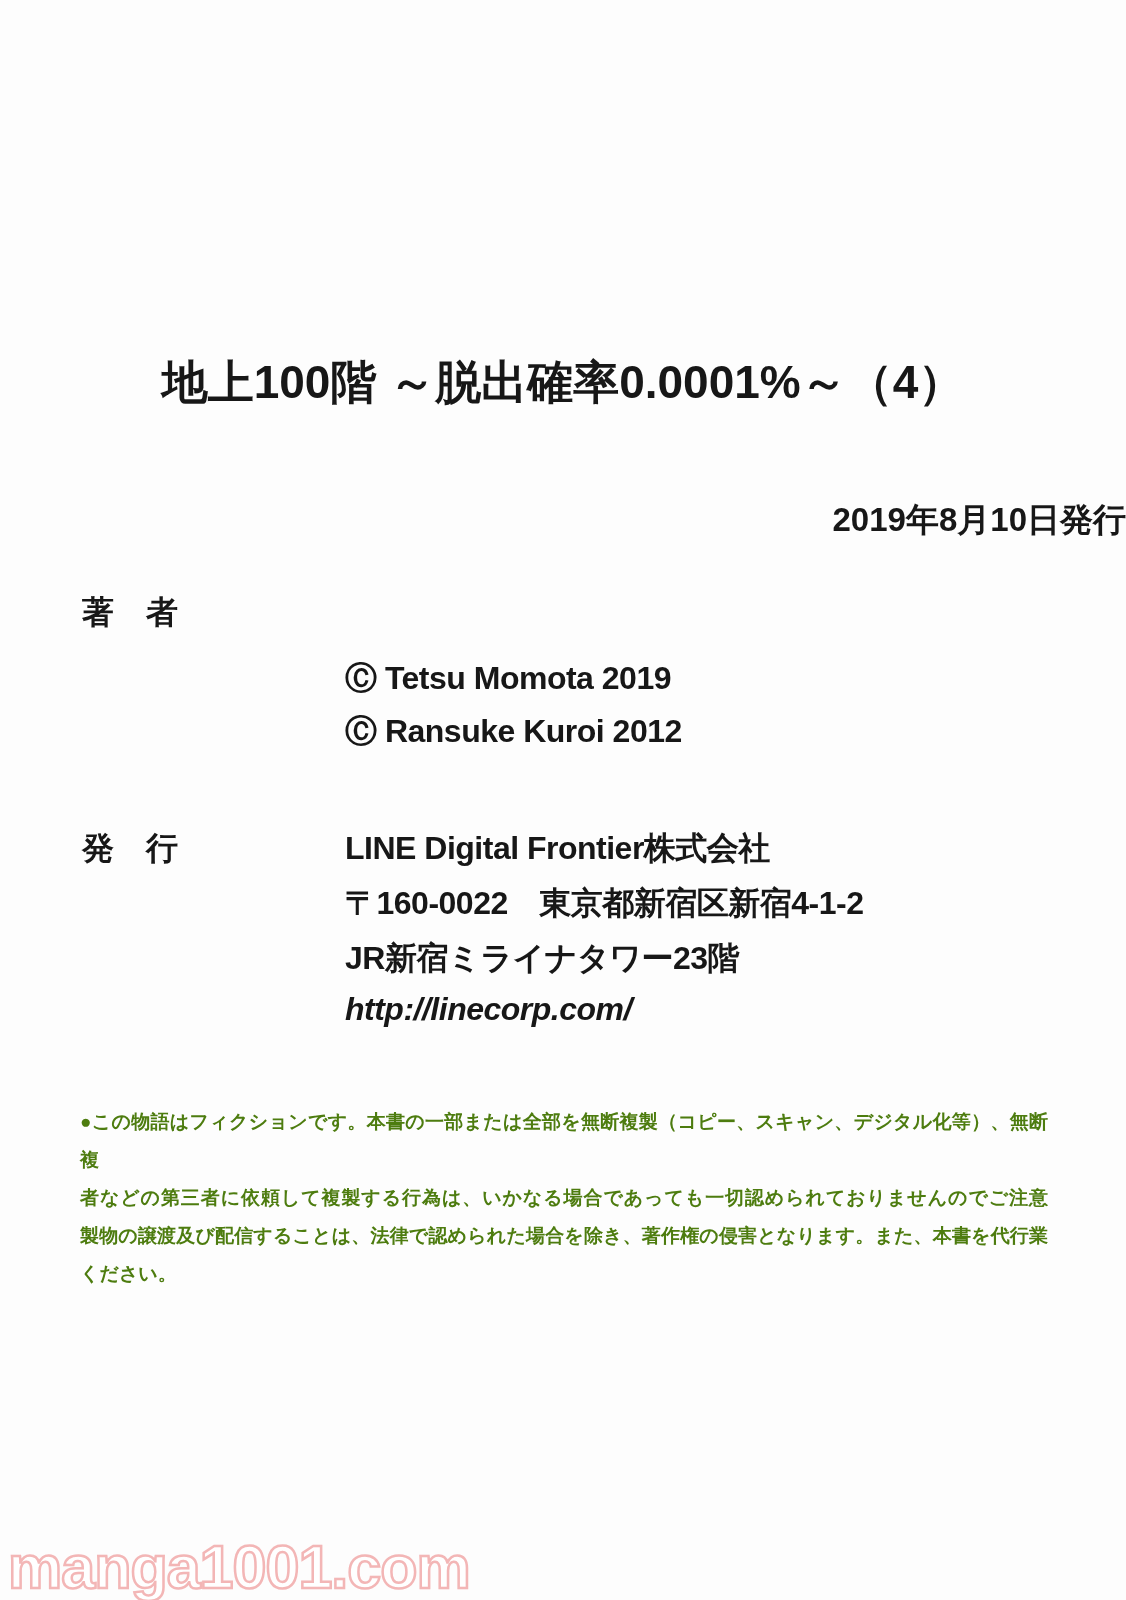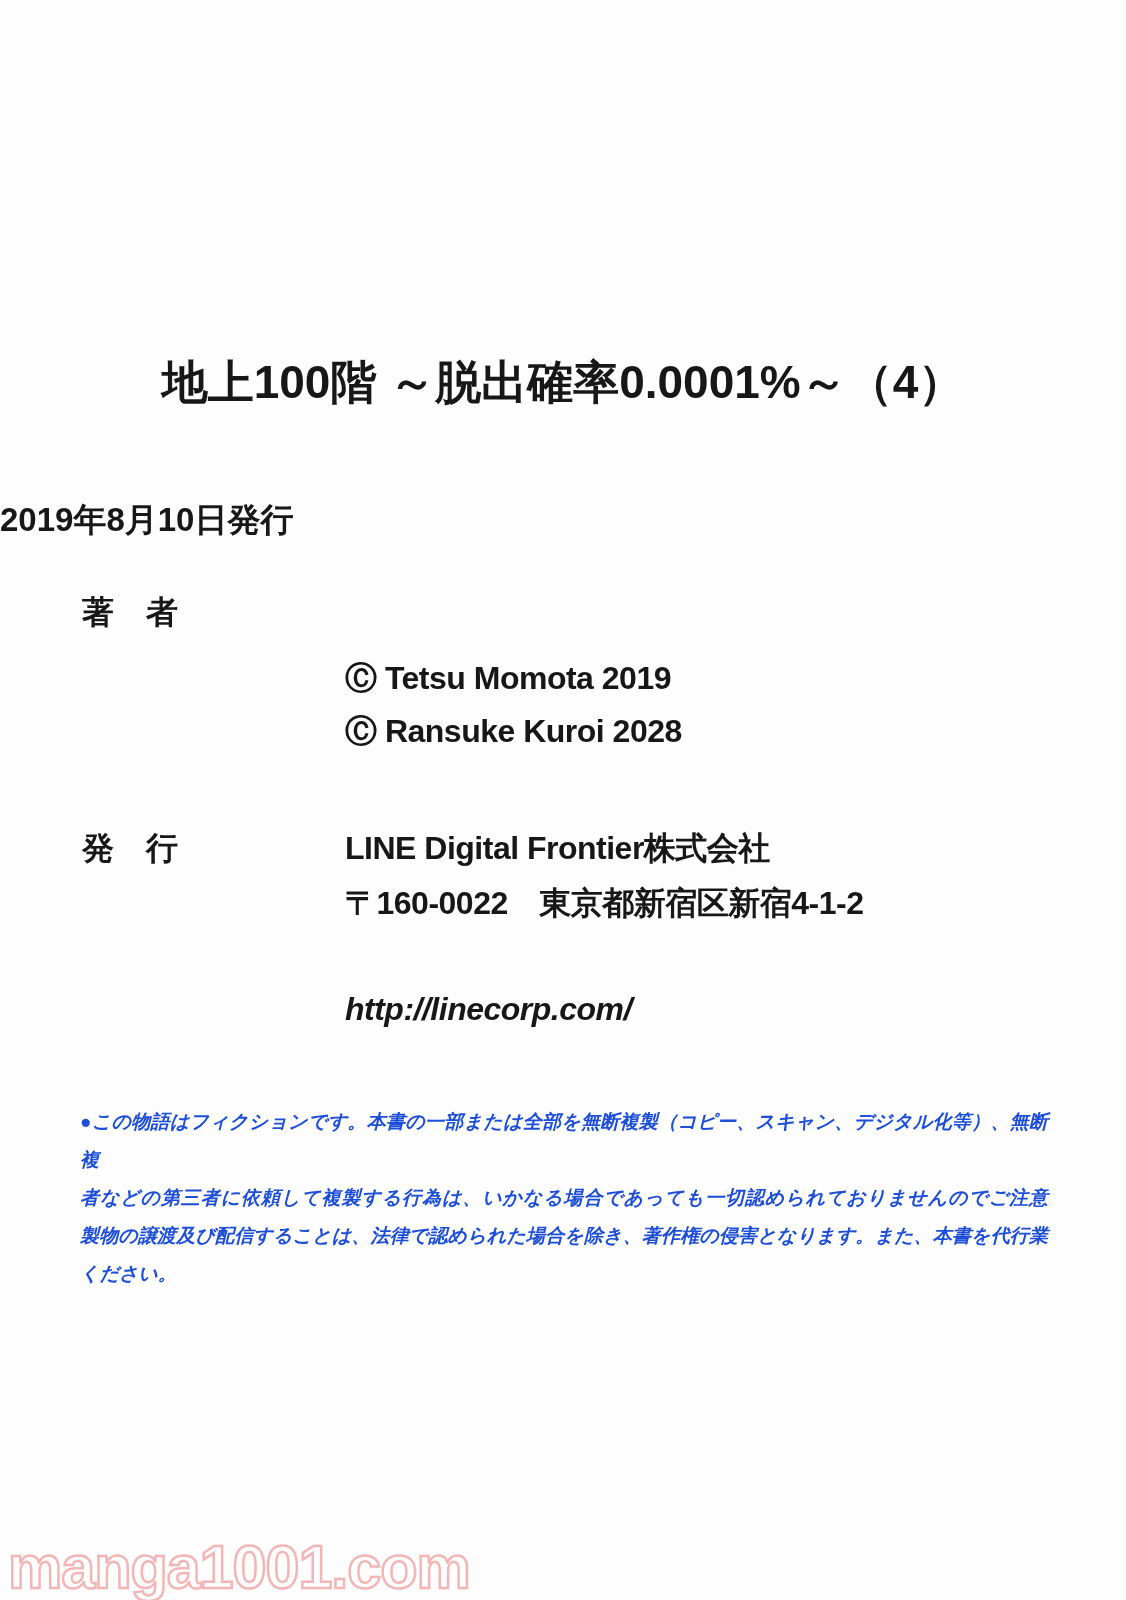--- a/index.html
+++ b/index.html
@@ -26,21 +26,21 @@
     font-size: 46px;
     font-weight: 800;
     letter-spacing: 0;
     white-space: nowrap;
   }
   .publish-date {
     position: absolute;
     top: 498px;
     left: 0;
     width: 100%;
-    text-align: left;
+    text-align: right;
     font-size: 33px;
     font-weight: 600;
     white-space: nowrap;
   }
   .col-label {
     position: absolute;
     left: 82px;
     font-size: 32px;
     font-weight: 600;
     white-space: nowrap;
@@ -63,22 +63,21 @@
   .pos-pub-building   { top: 937px; }
   .pos-pub-url        { top: 991px; font-style: italic; }
   .disclaimer {
     position: absolute;
     left: 80px;
     top: 1103px;
     width: 968px;
     font-size: 19px;
     font-weight: 600;
     line-height: 38px;
-    color: #1d4ed8;
-    font-style: italic;
+    color: #4d7c0f;
   }
   .d-line {
     text-align: justify;
     text-align-last: justify;
   }
   .d-line.last {
     text-align-last: left;
   }
   .watermark {
     position: absolute;
@@ -99,28 +98,29 @@
 
   <h1 class="book-title">地上100階 ～脱出確率0.0001%～（4）</h1>
 
   <div class="publish-date">2019年8月10日発行</div>
 
   <div class="col-label pos-author-label">著　者</div>
 
 
   <div class="body-line pos-copyright-1">Ⓒ Tetsu Momota 2019</div>
 
-  <div class="body-line pos-copyright-2">Ⓒ Ransuke Kuroi 2028</div>
+  <div class="body-line pos-copyright-2">Ⓒ Ransuke Kuroi 2012</div>
 
   <div class="col-label pos-pub-label">発　行</div>
 
   <div class="body-line pos-pub-name">LINE Digital Frontier株式会社</div>
 
   <div class="body-line pos-pub-address">〒160-0022　東京都新宿区新宿4-1-2</div>
 
+  <div class="body-line pos-pub-building">JR新宿ミライナタワー23階</div>
 
   <div class="body-line pos-pub-url">http://linecorp.com/</div>
 
   <div class="disclaimer">
     <div class="d-line">●この物語はフィクションです。本書の一部または全部を無断複製（コピー、スキャン、デジタル化等）、無断複</div>
     <div class="d-line">者などの第三者に依頼して複製する行為は、いかなる場合であっても一切認められておりませんのでご注意</div>
     <div class="d-line">製物の譲渡及び配信することは、法律で認められた場合を除き、著作権の侵害となります。また、本書を代行業</div>
     <div class="d-line last">ください。</div>
   </div>
 

